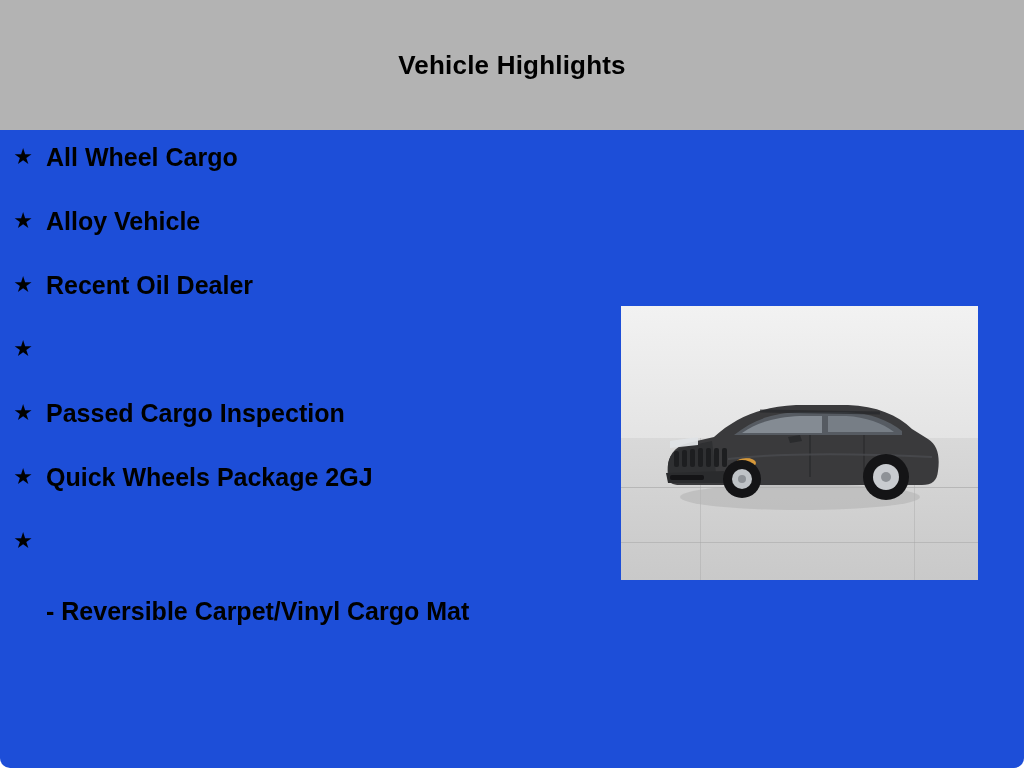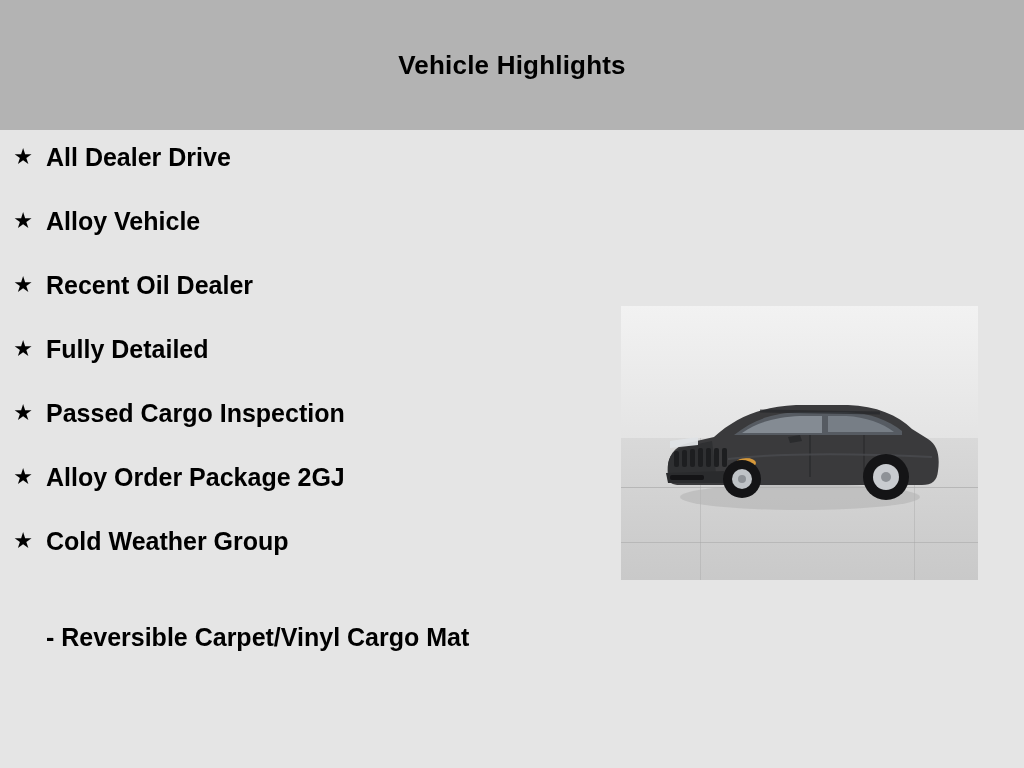--- a/index.html
+++ b/index.html
@@ -12,21 +12,22 @@
     background: #ffffff;
     font-family: "Liberation Sans", sans-serif;
     overflow: hidden;
     position: relative;
   }
 
   .page {
     position: relative;
     width: 1024px;
     height: 768px;
-    background: #e5e5e5;
+    background: #1d4ed8;
+    border-radius: 10px;
   }
 
   
   .header-band {
     position: absolute;
     left: 0;
     top: 0;
     width: 1024px;
     height: 130px;
     background: #b3b3b3;
@@ -76,21 +77,20 @@
   .hl-sub {
     display: flex;
     align-items: flex-start;
     margin: 28px 0 0 0;
   }
   .hl-sub .hl-bullet {
     visibility: hidden;
   }
   .hl-sub .hl-text {
     max-width: 520px;
-    margin-top: 26px;
   }
 
   
   .photo-frame {
     position: absolute;
     left: 621px;
     top: 306px;
     width: 357px;
     height: 274px;
     background: #e9e9e9;
@@ -155,51 +155,49 @@
 
 <div class="page">
 
   <div class="header-band"></div>
   <div class="header-title">Vehicle Highlights</div>
 
   <div class="highlights">
 
     <div class="hl-item">
       <span class="hl-bullet">★</span>
-      <span class="hl-text">All Dealer Drive</span>
+      <span class="hl-text">All Wheel Cargo</span>
     </div>
 
     <div class="hl-item">
       <span class="hl-bullet">★</span>
       <span class="hl-text">Alloy Vehicle</span>
     </div>
 
     <div class="hl-item">
       <span class="hl-bullet">★</span>
       <span class="hl-text">Recent Oil Dealer</span>
     </div>
 
     <div class="hl-item">
       <span class="hl-bullet">★</span>
-      <span class="hl-text">Fully Detailed</span>
     </div>
 
     <div class="hl-item">
       <span class="hl-bullet">★</span>
       <span class="hl-text">Passed Cargo Inspection</span>
     </div>
 
     <div class="hl-item">
       <span class="hl-bullet">★</span>
-      <span class="hl-text">Alloy Order Package 2GJ</span>
-    </div>
-
-    <div class="hl-item">
-      <span class="hl-bullet">★</span>
-      <span class="hl-text">Cold Weather Group</span>
+      <span class="hl-text">Quick Wheels Package 2GJ</span>
+    </div>
+
+    <div class="hl-item">
+      <span class="hl-bullet">★</span>
     </div>
 
     <div class="hl-sub">
       <span class="hl-bullet">★</span>
       <span class="hl-text">- Reversible Carpet/Vinyl Cargo Mat</span>
     </div>
 
   </div>
 
   <div class="photo-frame">

